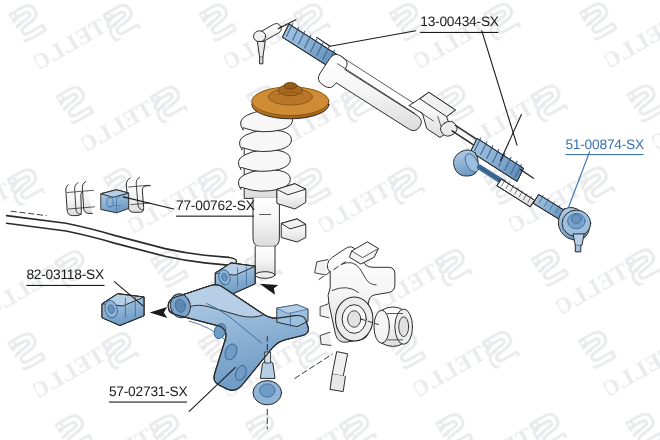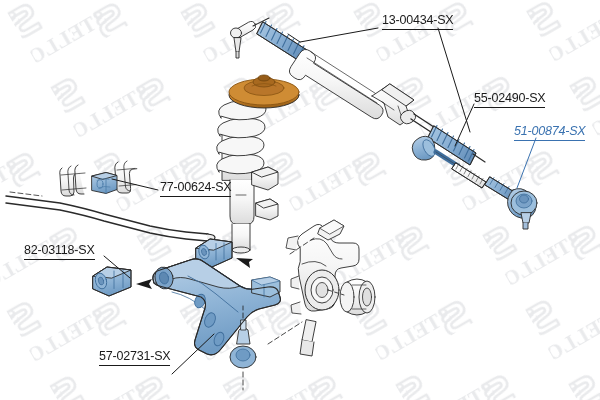--- a/index.html
+++ b/index.html
@@ -46,21 +46,20 @@
   .label .txt { display: block; }
   .label.under {
     border-bottom: 1.2px solid #1a1a1a;
     padding-bottom: 1px;
   }
   .label.blue {
     color: #3a72b0;
   }
   .label.blue.under {
     border-bottom: 1.2px solid #3a72b0;
-    font-style: italic;
   }
 </style>
 </head>
 <body>
 
 <div id="root">
 
   <svg id="watermark" viewBox="0 0 600 400" width="600" height="400">
     <defs>
       <g id="wm-unit">
@@ -419,30 +418,27 @@
       </g>
     </g>
   </svg>
 
   <div id="labels">
 
     <div class="label under" style="left:382px; top:13px;">
       <span class="txt">13-00434-SX</span>
     </div>
 
-    <div class="label under" style="left:474px; top:91px;">
-      <span class="txt">55-02490-SX</span>
-    </div>
 
     <div class="label blue under" style="left:514px; top:124px;">
       <span class="txt">51-00874-SX</span>
     </div>
 
     <div class="label under" style="left:160px; top:180px;">
-      <span class="txt">77-00624-SX</span>
+      <span class="txt">77-00762-SX</span>
     </div>
 
     <div class="label under" style="left:24px; top:243px;">
       <span class="txt">82-03118-SX</span>
     </div>
 
     <div class="label under" style="left:99px; top:349px;">
       <span class="txt">57-02731-SX</span>
     </div>
 

